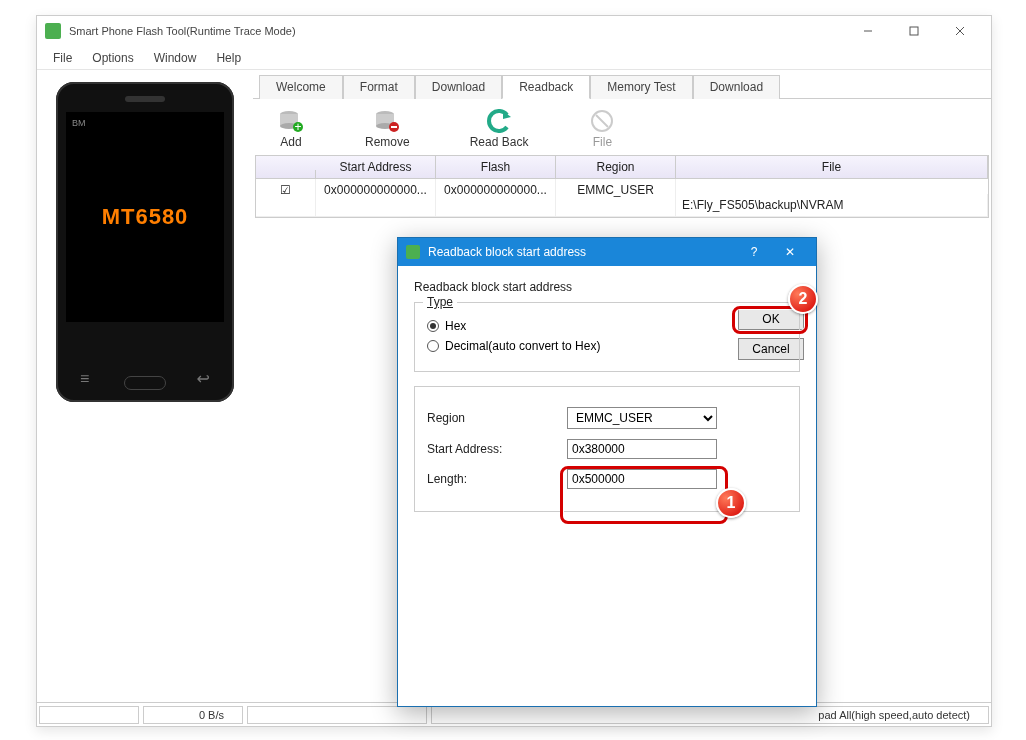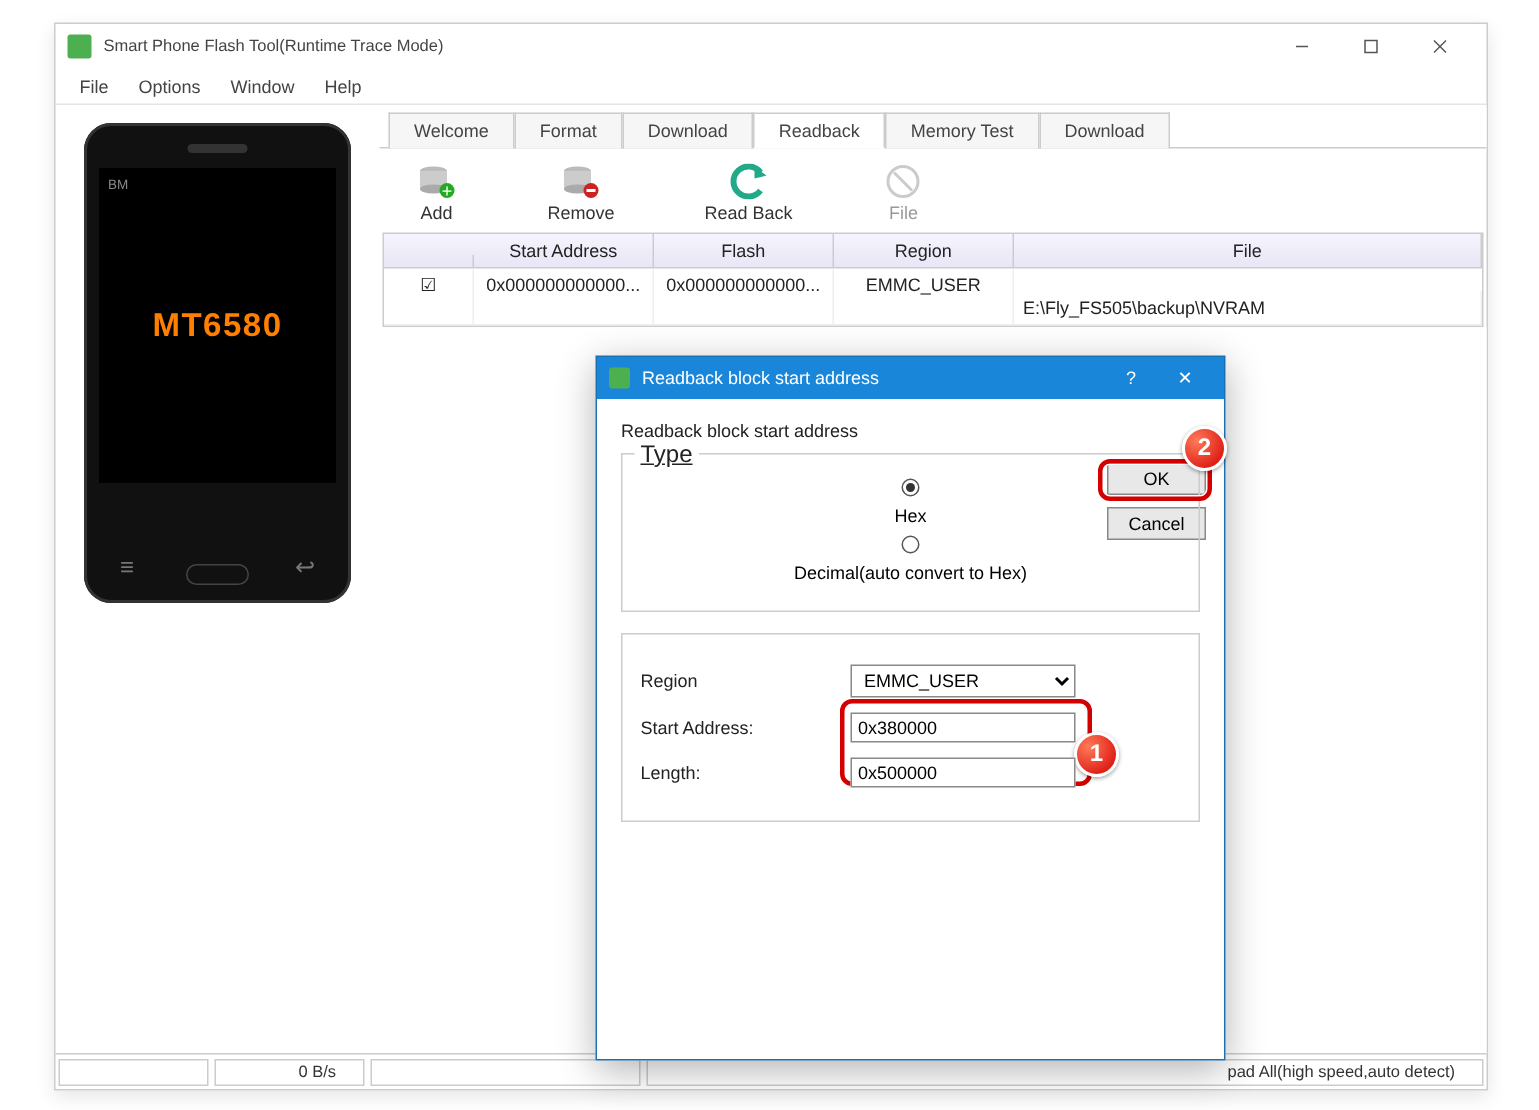--- a/index.html
+++ b/index.html
@@ -58,22 +58,22 @@
 
 .dialog { position: absolute; left: 397px; top: 237px; width: 420px; height: 470px; background: #fff; border: 1px solid #1a6fb0; box-shadow: 0 6px 24px rgba(0,0,0,0.3); }
 .dlg-title { height: 28px; background: #1a86d9; color: #fff; display:flex; align-items:center; padding: 0 8px; }
 .dlg-title .dicon{ width:14px; height:14px; background:#4caf50; border-radius:2px; margin-right:8px;}
 .dlg-title .dtxt{ flex:1; font-size:12px; }
 .dlg-title .dq{ width:36px; text-align:center; color:#fff; }
 .dlg-title .dx{ width:36px; text-align:center; color:#fff; }
 .dlg-body { padding: 14px 16px; position:relative; }
 .dlg-body .heading { color:#222; margin-bottom:8px; }
 .fieldset { border: 1px solid #ccc; padding: 10px 12px 12px 12px; margin-bottom: 14px; position: relative; }
-.fieldset .legend { position:absolute; top:-8px; left:8px; background:#fff; padding:0 4px; color:#222; font-size:16px;text-decoration:underline;}
-.radio-row{ display:flex; align-items:center; gap:6px; margin: 6px 0; flex-direction: column; }
+.fieldset .legend { position:absolute; top:-8px; left:8px; background:#fff; padding:0 4px; color:#222; font-size:12px;text-decoration:underline;}
+.radio-row{ display:flex; align-items:center; gap:6px; margin: 6px 0; }
 .radio{ width:12px; height:12px; border-radius:50%; border:1px solid #555; display:inline-flex; align-items:center; justify-content:center;}
 .radio.checked::after{ content:''; width:6px; height:6px; border-radius:50%; background:#333; display:block;}
 .form-row{ display:flex; align-items:center; margin:10px 0; }
 .form-row .lbl{ width:140px; color:#222; }
 .form-row select, .form-row input{ width: 150px; padding:2px 4px; border:1px solid #888; font-size:12px; z-index:2; position:relative; background:#fff;}
 .dlg-btns { position:absolute; right: 12px; top: 42px; display:flex; flex-direction:column; gap:8px; }
 .dlg-btn { width: 66px; height: 22px; border:1px solid #888; background:#e8e8e8; text-align:center; line-height:20px; font-size:12px;}
 
 
 .hl-red{ border:3px solid #d40000; border-radius:8px; box-shadow: 0 0 0 1px #fff inset; }

